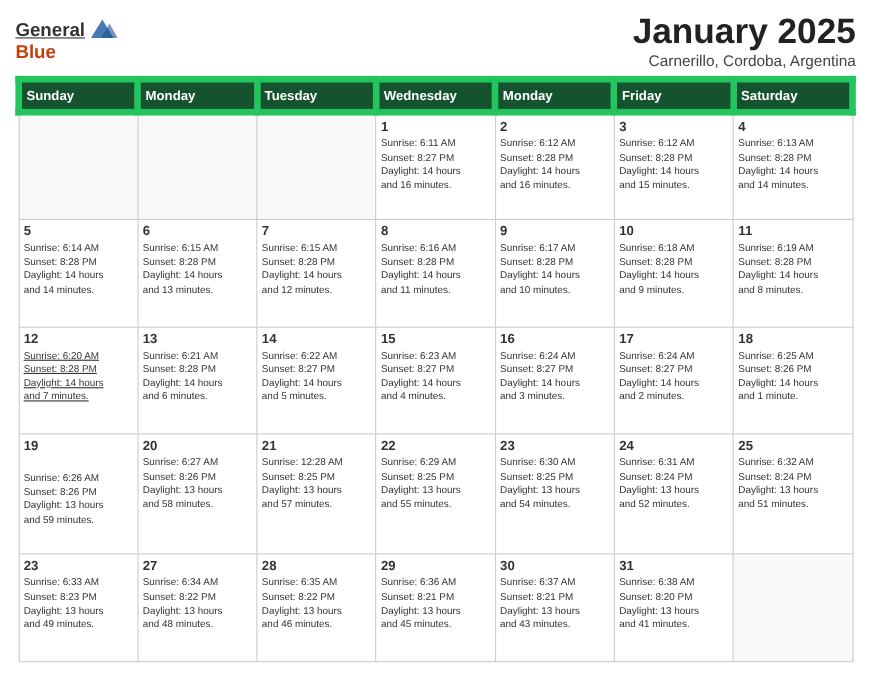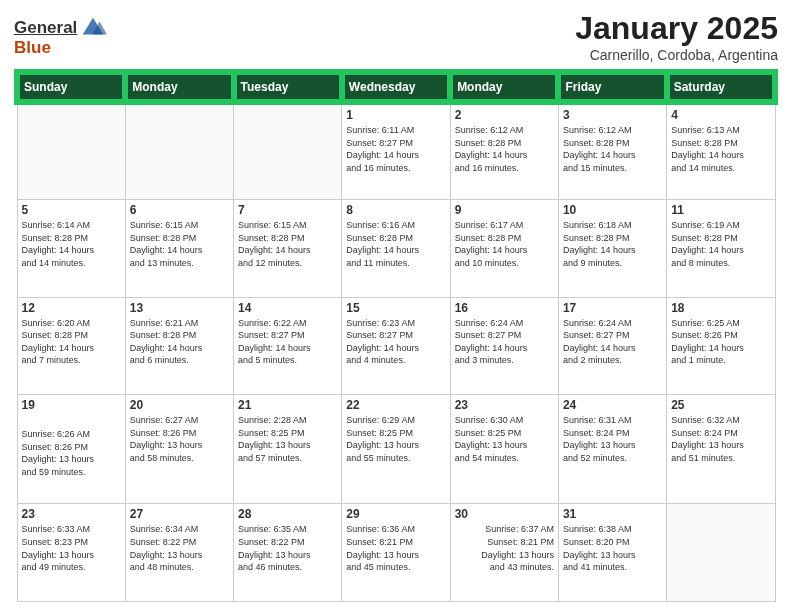--- a/index.html
+++ b/index.html
@@ -203,21 +203,21 @@
             <span class="day-num">11</span>
             <div class="day-info" style="white-space: pre-line;">Sunrise: 6:19 AM
 Sunset: 8:28 PM
 Daylight: 14 hours
 and 8 minutes.</div>
           </td>
         </tr>
         <tr>
           <td>
             <span class="day-num">12</span>
-            <div class="day-info" style="white-space: pre-line;">Sunrise: 6:20 AM
+            <div class="day-info" style="white-space: pre-line; text-decoration: underline;">Sunrise: 6:20 AM
 Sunset: 8:28 PM
 Daylight: 14 hours
 and 7 minutes.</div>
           </td>
           <td>
             <span class="day-num">13</span>
             <div class="day-info" style="white-space: pre-line;">Sunrise: 6:21 AM
 Sunset: 8:28 PM
 Daylight: 14 hours
 and 6 minutes.</div>
@@ -268,21 +268,21 @@
           </td>
           <td>
             <span class="day-num">20</span>
             <div class="day-info" style="white-space: pre-line;">Sunrise: 6:27 AM
 Sunset: 8:26 PM
 Daylight: 13 hours
 and 58 minutes.</div>
           </td>
           <td>
             <span class="day-num">21</span>
-            <div class="day-info" style="white-space: pre-line;">Sunrise: 2:28 AM
+            <div class="day-info" style="white-space: pre-line;">Sunrise: 12:28 AM
 Sunset: 8:25 PM
 Daylight: 13 hours
 and 57 minutes.</div>
           </td>
           <td>
             <span class="day-num">22</span>
             <div class="day-info" style="white-space: pre-line;">Sunrise: 6:29 AM
 Sunset: 8:25 PM
 Daylight: 13 hours
 and 55 minutes.</div>
@@ -333,21 +333,21 @@
           </td>
           <td>
             <span class="day-num">29</span>
             <div class="day-info" style="white-space: pre-line;">Sunrise: 6:36 AM
 Sunset: 8:21 PM
 Daylight: 13 hours
 and 45 minutes.</div>
           </td>
           <td>
             <span class="day-num">30</span>
-            <div class="day-info" style="white-space: pre-line; text-align: right;">Sunrise: 6:37 AM
+            <div class="day-info" style="white-space: pre-line;">Sunrise: 6:37 AM
 Sunset: 8:21 PM
 Daylight: 13 hours
 and 43 minutes.</div>
           </td>
           <td>
             <span class="day-num">31</span>
             <div class="day-info" style="white-space: pre-line;">Sunrise: 6:38 AM
 Sunset: 8:20 PM
 Daylight: 13 hours
 and 41 minutes.</div>

